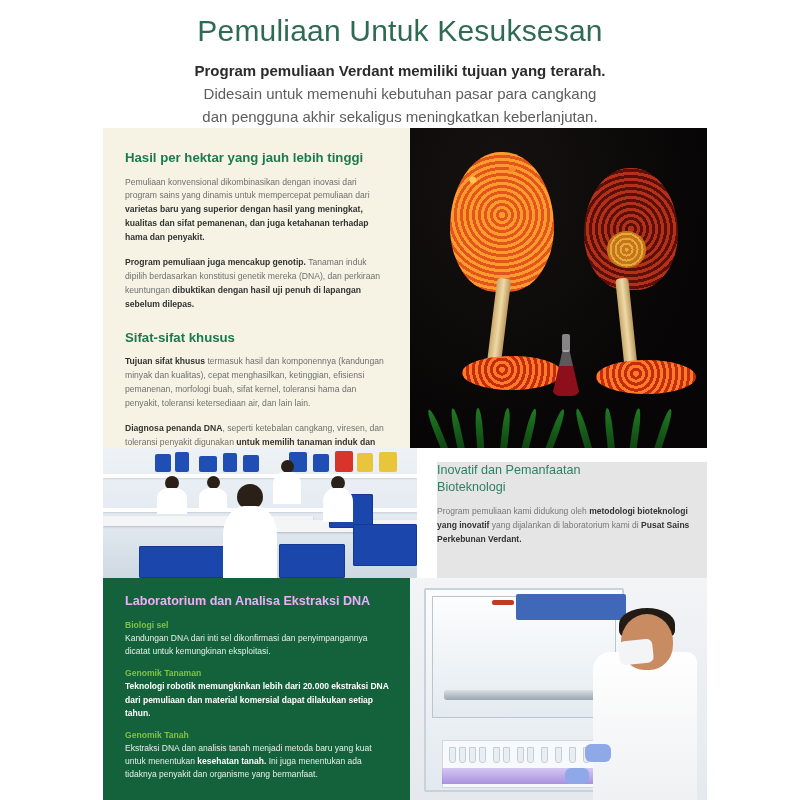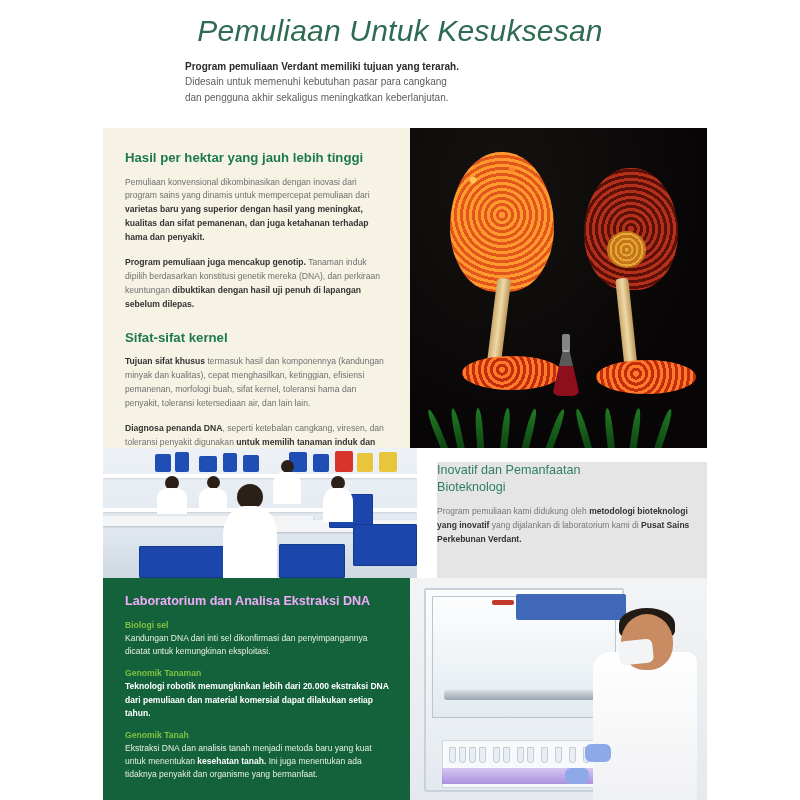--- a/index.html
+++ b/index.html
@@ -8,25 +8,25 @@
     background:#ffffff;
     font-family:"Liberation Sans","DejaVu Sans",sans-serif;
     -webkit-font-smoothing:antialiased;
   }
   .page{position:relative;width:800px;height:800px;background:#fff;}
 
   
   .header{padding-top:14px;text-align:center;}
   .page-title{
     font-size:30px;color:#2f6b52;font-weight:400;letter-spacing:.2px;
-    margin:0 0 10px 0;line-height:1.15;font-style:italic;
+    margin:0 0 10px 0;line-height:1.15;
   }
   .subtitle{
-    width:430px;margin:0 auto;text-align:left;
-    font-size:10px;line-height:1.55;color:#5d5d5d;
+    width:430px;margin:0 auto;text-align:center;
+    font-size:15px;line-height:1.55;color:#5d5d5d;
   }
   .subtitle .lead{color:#2b2b2b;font-weight:bold;}
 
   
   .content{position:absolute;left:103px;top:128px;width:604px;height:672px;}
 
   
   .cream-panel{
     position:absolute;left:0;top:0;width:307px;height:320px;
     background:#f6f3e4;
@@ -161,21 +161,21 @@
     </div>
   </div>
 
   <div class="content">
 
     <div class="cream-panel">
       <h2 class="sec-head">Hasil per hektar yang jauh lebih tinggi</h2>
       <p class="body-txt"><span>Pemuliaan konvensional dikombinasikan dengan inovasi dari program sains yang dinamis untuk mempercepat pemuliaan dari </span><b>varietas baru yang superior dengan hasil yang meningkat, kualitas dan sifat pemanenan, dan juga ketahanan terhadap hama dan penyakit.</b></p>
       <p class="body-txt"><b>Program pemuliaan juga mencakup genotip.</b><span> Tanaman induk dipilih berdasarkan konstitusi genetik mereka (DNA), dan perkiraan keuntungan </span><b>dibuktikan dengan hasil uji penuh di lapangan sebelum dilepas.</b></p>
 
-      <h2 class="sec-head second">Sifat-sifat kernel</h2>
+      <h2 class="sec-head second">Sifat-sifat khusus</h2>
       <p class="body-txt"><b>Tujuan sifat khusus</b><span> termasuk hasil dan komponennya (kandungan minyak dan kualitas), cepat menghasilkan, ketinggian, efisiensi pemanenan, morfologi buah, sifat kernel, toleransi hama dan penyakit, toleransi ketersediaan air, dan lain lain.</span></p>
       <p class="body-txt"><b>Diagnosa penanda DNA</b><span>, seperti ketebalan cangkang, viresen, dan toleransi penyakit digunakan </span><b>untuk memilih tanaman induk dan untuk meyakinkan keturunannya akan membawa kombinasi sifat yang menguntungkan pekebun.</b></p>
     </div>
 
     <div class="fruit-img">
       <div class="fruit-bg"></div>
       <div class="bunch b1"></div>
       <div class="bunch b2"></div>
       <div class="stalk s1"></div>
       <div class="stalk s2"></div>

